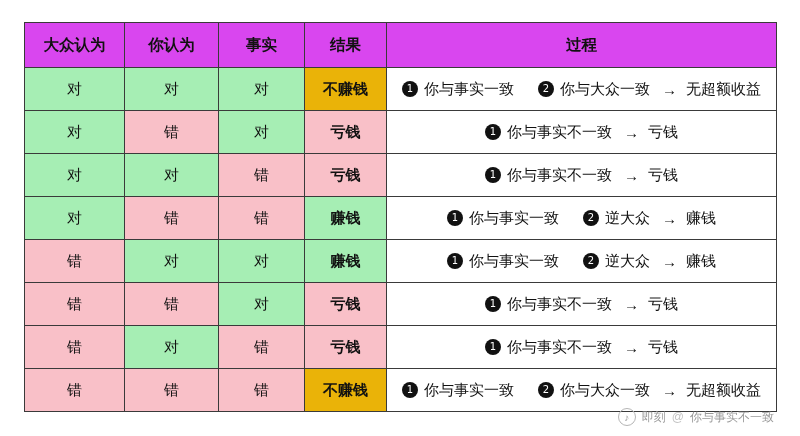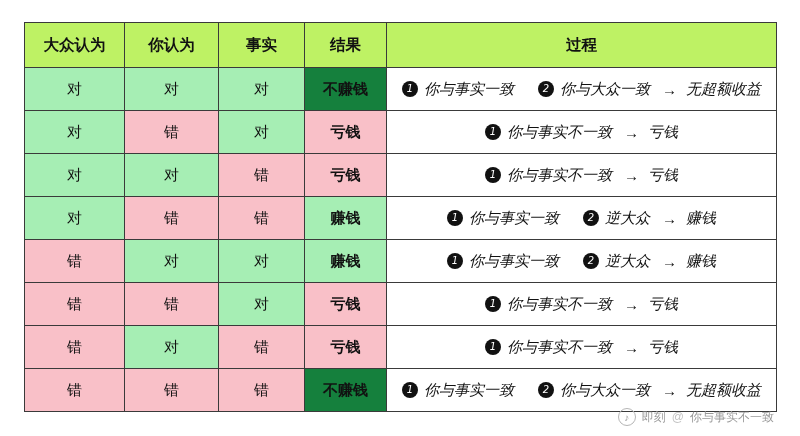--- a/index.html
+++ b/index.html
@@ -30,44 +30,43 @@
     border: 1px solid #3a3a3a;
     text-align: center;
     vertical-align: middle;
     font-size: 15px;
     color: #111111;
     padding: 0;
     height: 42px;
   }
   table.matrix thead th {
     font-weight: bold;
-    background: #bef264;
+    background: #d946ef;
     font-size: 15.5px;
     height: 44px;
   }
   col.c-public   { width: 100px; }
   col.c-you      { width: 94px; }
   col.c-fact     { width: 86px; }
   col.c-result   { width: 82px; }
   col.c-process  { width: 390px; }
 
   td.cell-green { background: #a6eeb4; }
   td.cell-red   { background: #f9c0c8; }
-  td.cell-blue  { background: #15803d; }
+  td.cell-blue  { background: #eab308; }
   td.cell-white { background: #ffffff; }
 
   td.result { font-weight: bold; }
   td.state  { font-weight: normal; }
 
   td.process {
     text-align: left;
     padding: 0 14px;
     font-size: 14.5px;
     white-space: nowrap;
-    font-style: italic;
   }
   .step-badge {
     display: inline-block;
     width: 16px;
     height: 16px;
     line-height: 16px;
     border-radius: 50%;
     background: #111111;
     color: #ffffff;
     font-size: 10px;

